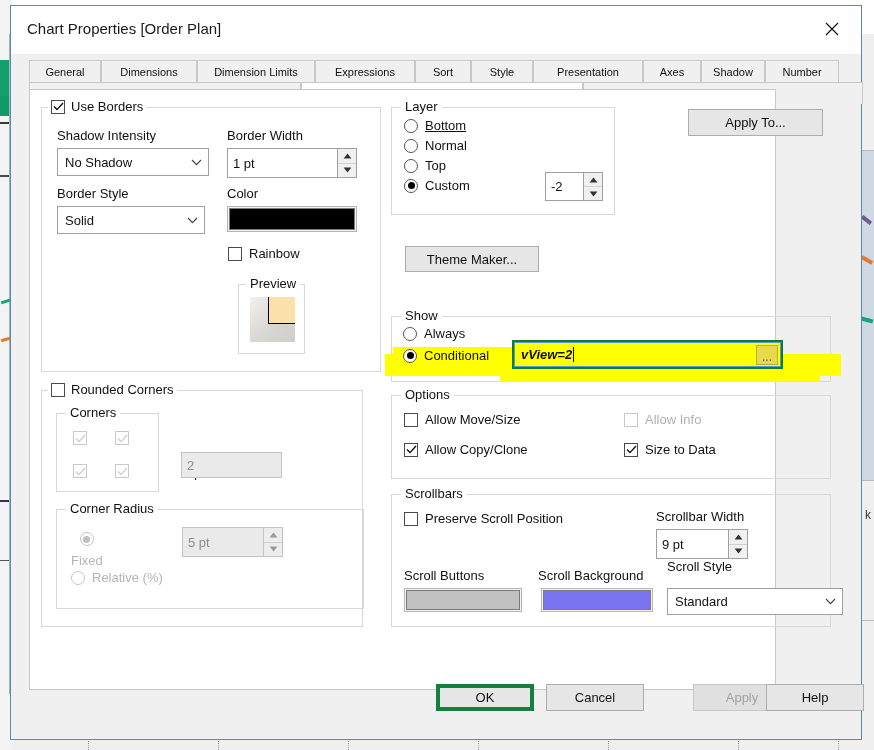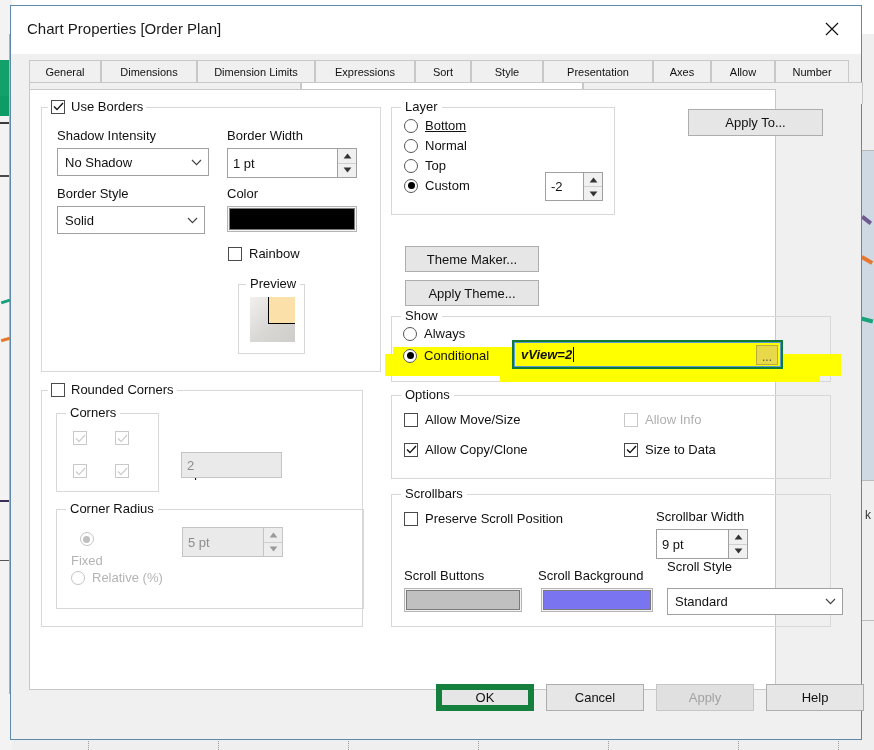--- a/index.html
+++ b/index.html
@@ -118,22 +118,22 @@
   .spin .sb div{flex:1;display:flex;align-items:center;justify-content:center;cursor:pointer;}
   .spin .sb div:first-child{border-bottom:1px solid #cfcfcf;}
 
   
   .swatch{position:absolute;border:1px solid #b4b4b4;box-sizing:border-box;padding:1px;background:#f4f4f4;cursor:pointer;}
   .swatch i{display:block;width:100%;height:100%;border:1px solid #7a7a7a;box-sizing:border-box;}
 
   
   .btn{position:absolute;background:#e6e6e6;border:1px solid #adadad;box-sizing:border-box;
        display:flex;align-items:center;justify-content:center;font-size:13px;color:#111;cursor:pointer;}
-  .btn.dis{color:#a2a2a2;background:#e0e0e0;border-color:#c6c6c6;}
-  .btn.focus{border:6px solid #15803d;}
+  .btn.dis{color:#a2a2a2;background:#e0e0e0;border-color:#c6c6c6;margin-left:37px;}
+  .btn.focus{border:4px solid #15803d;}
 
   
   .pv-outer{position:absolute;border:1px solid #d8d8d8;box-sizing:border-box;}
   .pv-inner{position:absolute;left:11px;top:12px;width:45px;height:45px;
             background:linear-gradient(135deg,#f2f0ee 0%,#d9d7d4 55%,#cfcdc9 100%);}
   .pv-tan{position:absolute;left:29px;top:12px;width:27px;height:27px;background:#fbe0aa;
           border-left:1px solid #000;border-bottom:1px solid #000;box-sizing:border-box;}
 
   
   .hl{position:absolute;background:#ffff00;pointer-events:none;}
@@ -198,24 +198,24 @@
       </div>
     </div>
 
     <div class="tabstrip">
       <div class="tabrow r1">
         <div class="tab" style="width:72px">General</div>
         <div class="tab" style="width:96px">Dimensions</div>
         <div class="tab" style="width:118px">Dimension Limits</div>
         <div class="tab" style="width:100px">Expressions</div>
         <div class="tab" style="width:56px">Sort</div>
-        <div class="tab" style="width:72px">Style</div>
+        <div class="tab" style="width:62px">Style</div>
         <div class="tab" style="width:110px">Presentation</div>
         <div class="tab" style="width:58px">Axes</div>
-        <div class="tab" style="width:64px">Allow</div>
+        <div class="tab" style="width:64px">Shadow</div>
         <div class="tab" style="width:74px">Number</div>
       </div>
       <div class="tabrow r2">
         <div class="tab wide" style="width:272px">Font</div>
         <div class="tab wide active" style="width:282px">Layout</div>
         <div class="tab wide" style="width:280px">Caption</div>
       </div>
     </div>
 
     <div class="page">
@@ -378,21 +378,20 @@
                   <path d="M4.5 5.4 L0.6 0.6 L8.4 0.6 Z" fill="#333"></path>
                 </svg>
               </div>
           </div>
         </div>
       </div>
 
       <div class="btn" style="left:658px;top:19px;width:135px;height:27px;">Apply To...</div>
 
       <div class="btn" style="left:375px;top:156px;width:134px;height:26px;">Theme Maker...</div>
-      <div class="btn" style="left:375px;top:190px;width:134px;height:26px;">Apply Theme...</div>
 
       <div class="gb" style="left:361px;top:226px;width:440px;height:66px;">
         <div class="gb-title">Show</div>
       </div>
 
       <div class="hl" style="left:363px;top:257px;width:173px;height:20px;"></div>
       <div class="hl" style="left:355px;top:264px;width:456px;height:22px;"></div>
       <div class="hl" style="left:470px;top:283px;width:320px;height:9px;"></div>
 
       <div class="rdrow" style="left:373px;top:236px;z-index:4;">

